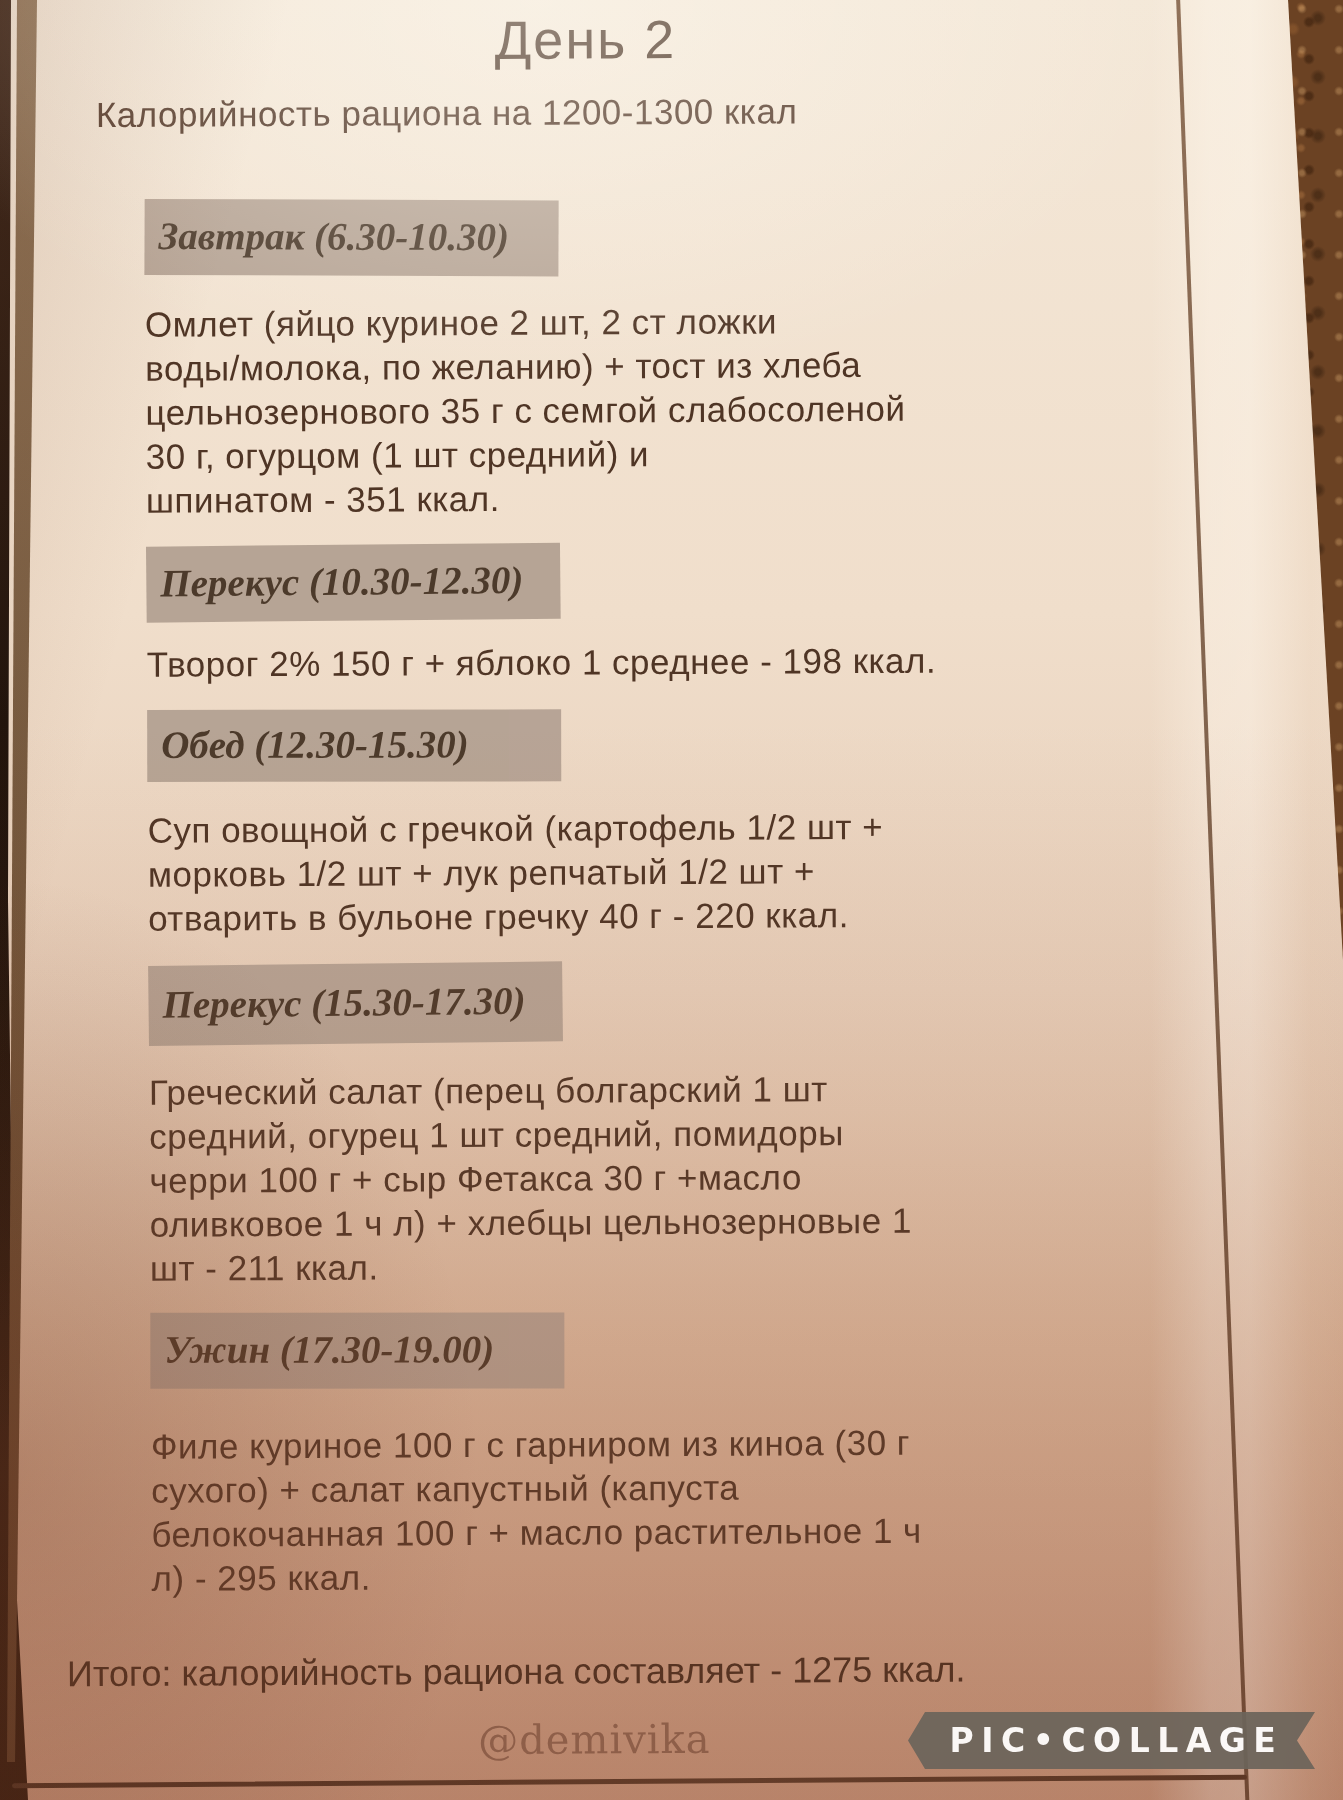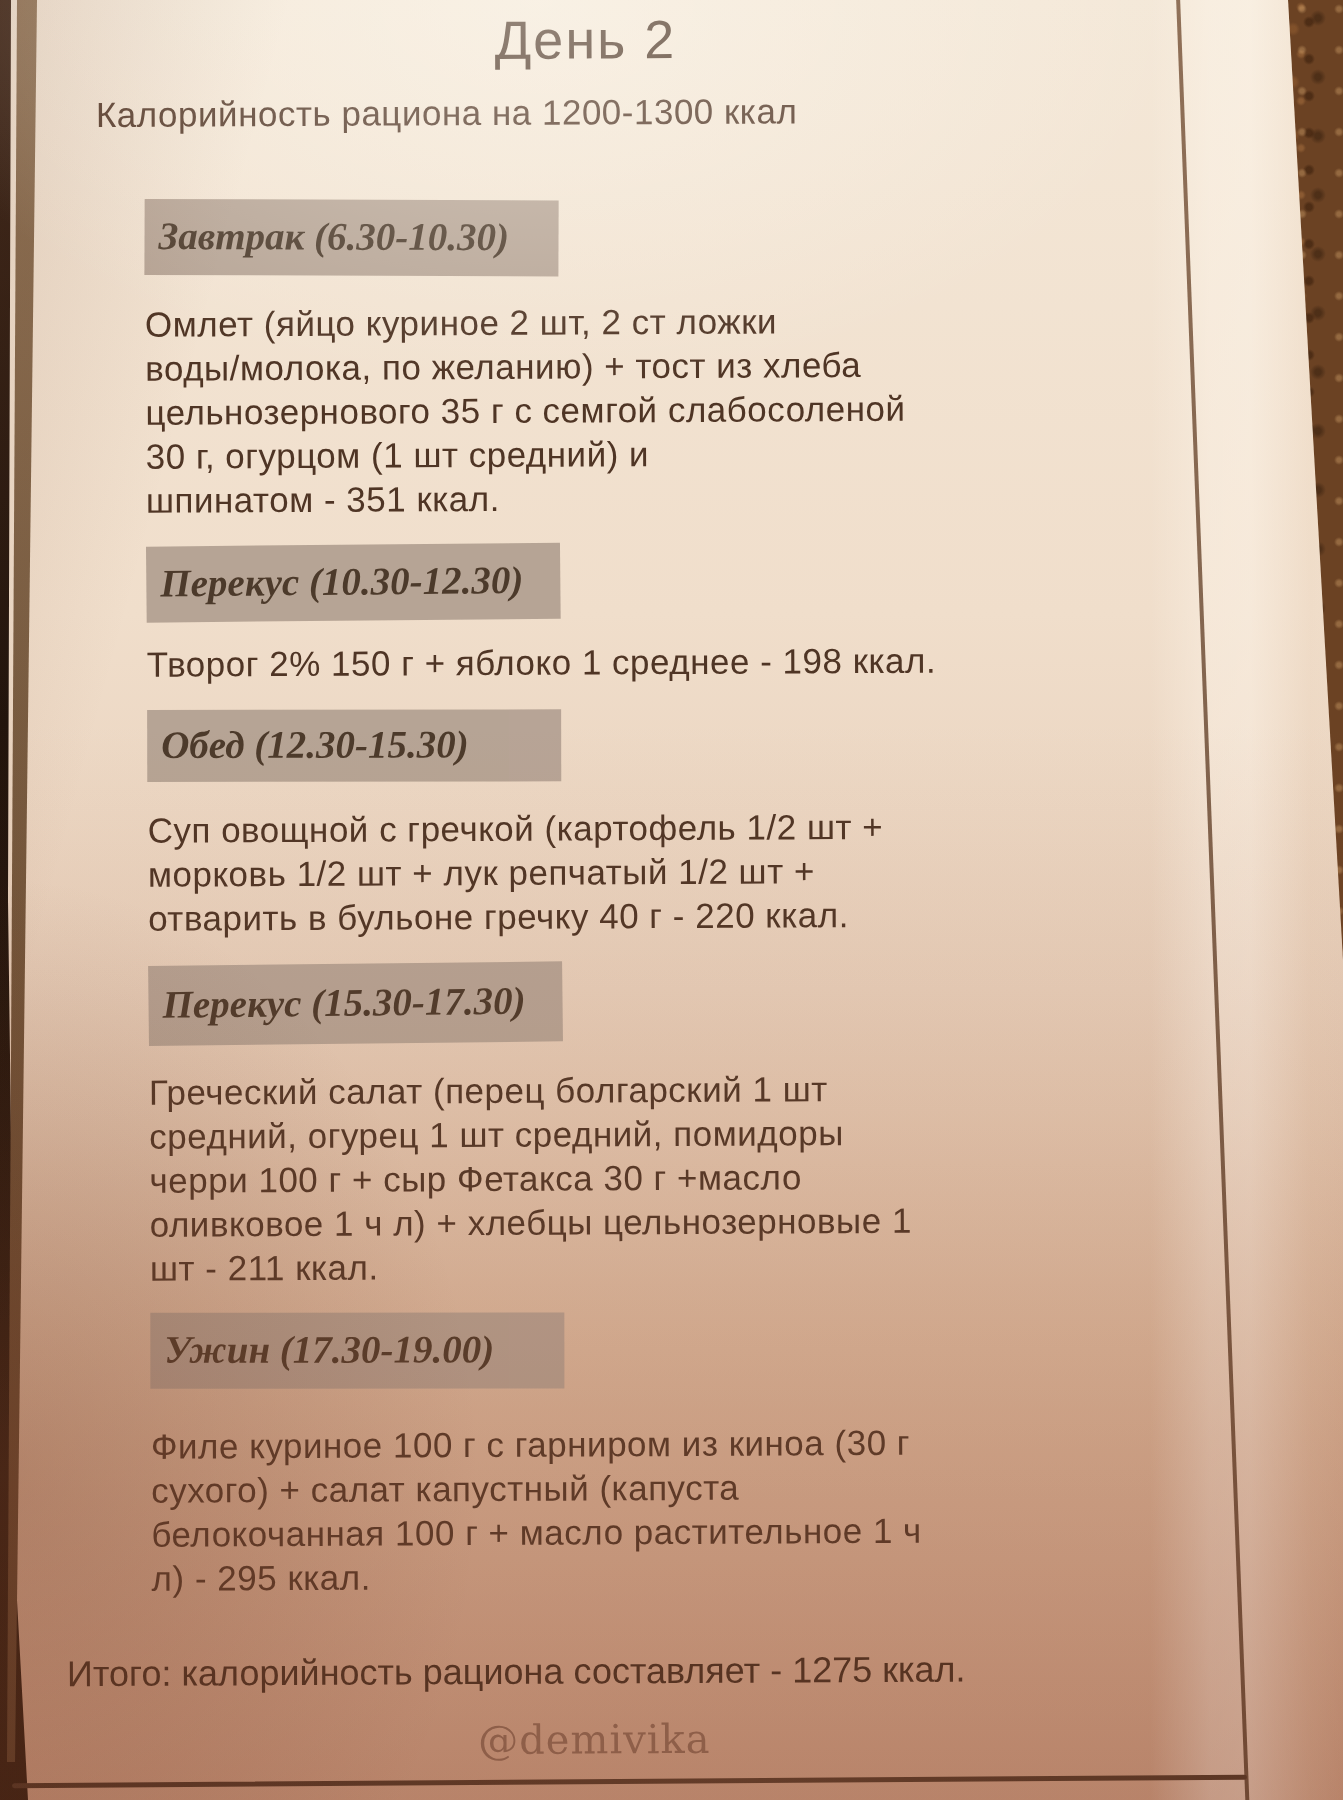--- a/index.html
+++ b/index.html
@@ -160,14 +160,17 @@
 сухого) + салат капустный (капуста
 белокочанная 100 г + масло растительное 1 ч
 л) - 295 ккал.</div>
 
     <div class="total">Итого: калорийность рациона составляет - 1275 ккал.</div>
     <div class="handle">@demivika</div>
   </div>
 
   <div class="lighting"></div>
 
+  <div class="badge">
+    <span>PIC•COLLAGE</span>
+  </div>
 
 </div>
 
 </body></html>

